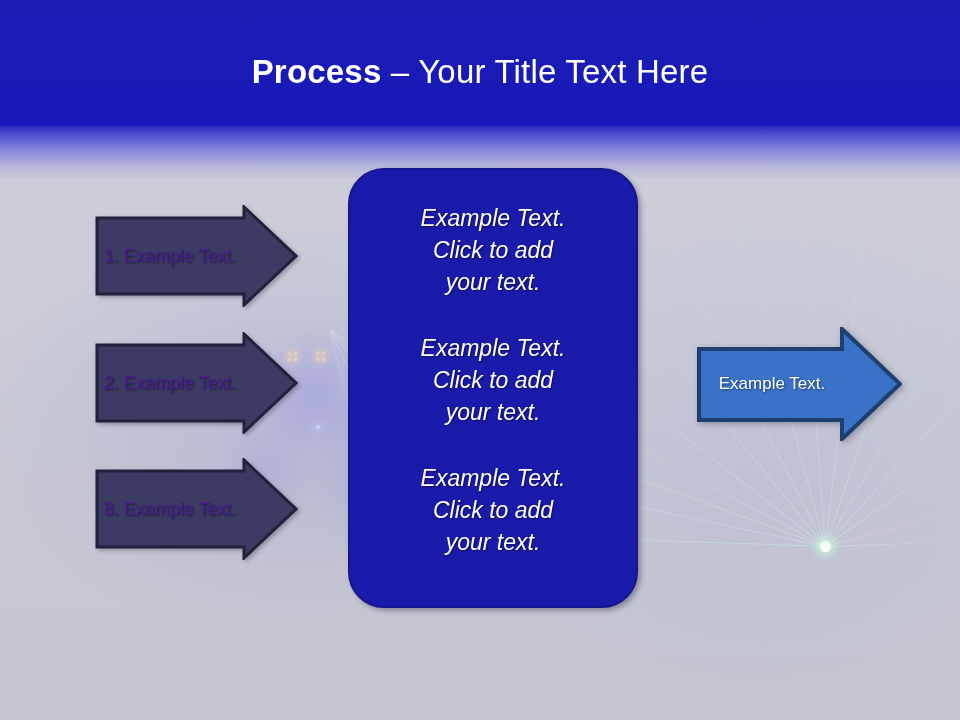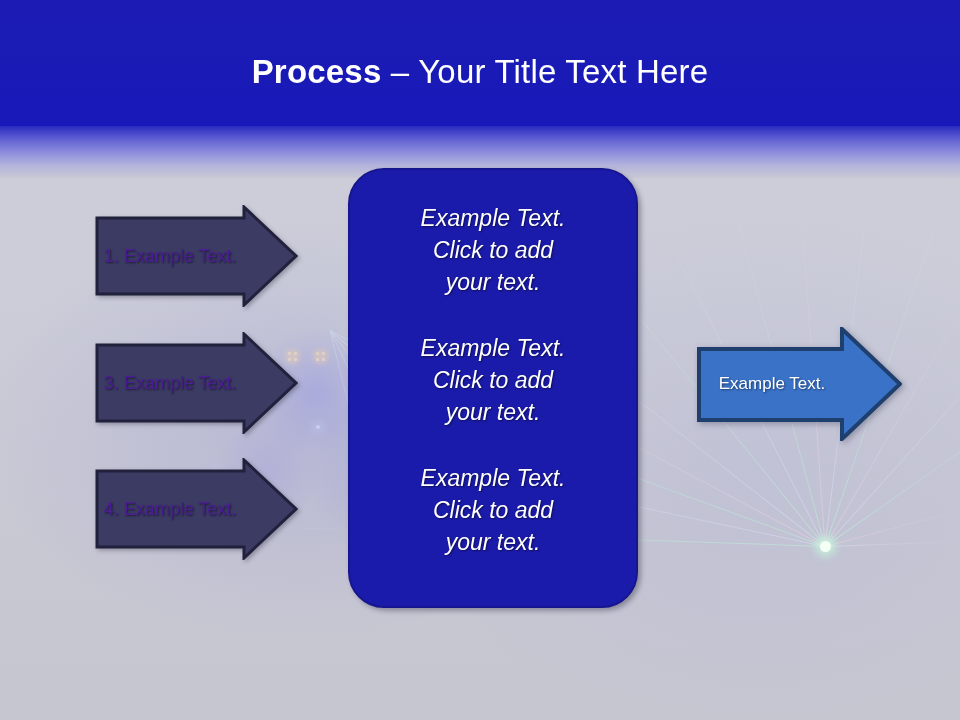--- a/index.html
+++ b/index.html
@@ -174,28 +174,28 @@
     <svg viewBox="0 0 203 102">
       <polygon points="2,13 149,13 149,2 201,51 149,100 149,89 2,89" fill="#3b3b64" stroke="#21213c" stroke-width="3" stroke-linejoin="miter"></polygon>
     </svg>
     <div class="step-label">1. Example Text.</div>
   </div>
 
   <div class="step-arrow" id="step2">
     <svg viewBox="0 0 203 102">
       <polygon points="2,13 149,13 149,2 201,51 149,100 149,89 2,89" fill="#3b3b64" stroke="#21213c" stroke-width="3" stroke-linejoin="miter"></polygon>
     </svg>
-    <div class="step-label">3. Example Text.</div>
+    <div class="step-label">2. Example Text.</div>
   </div>
 
   <div class="step-arrow" id="step3">
     <svg viewBox="0 0 203 102">
       <polygon points="2,13 149,13 149,2 201,51 149,100 149,89 2,89" fill="#3b3b64" stroke="#21213c" stroke-width="3" stroke-linejoin="miter"></polygon>
     </svg>
-    <div class="step-label">4. Example Text.</div>
+    <div class="step-label">8. Example Text.</div>
   </div>
 
   <div class="panel">
     <div class="panel-block">Example Text.
 Click  to add
 your text.</div>
     <div class="panel-block">Example Text.
 Click  to add
 your text.</div>
     <div class="panel-block">Example Text.

